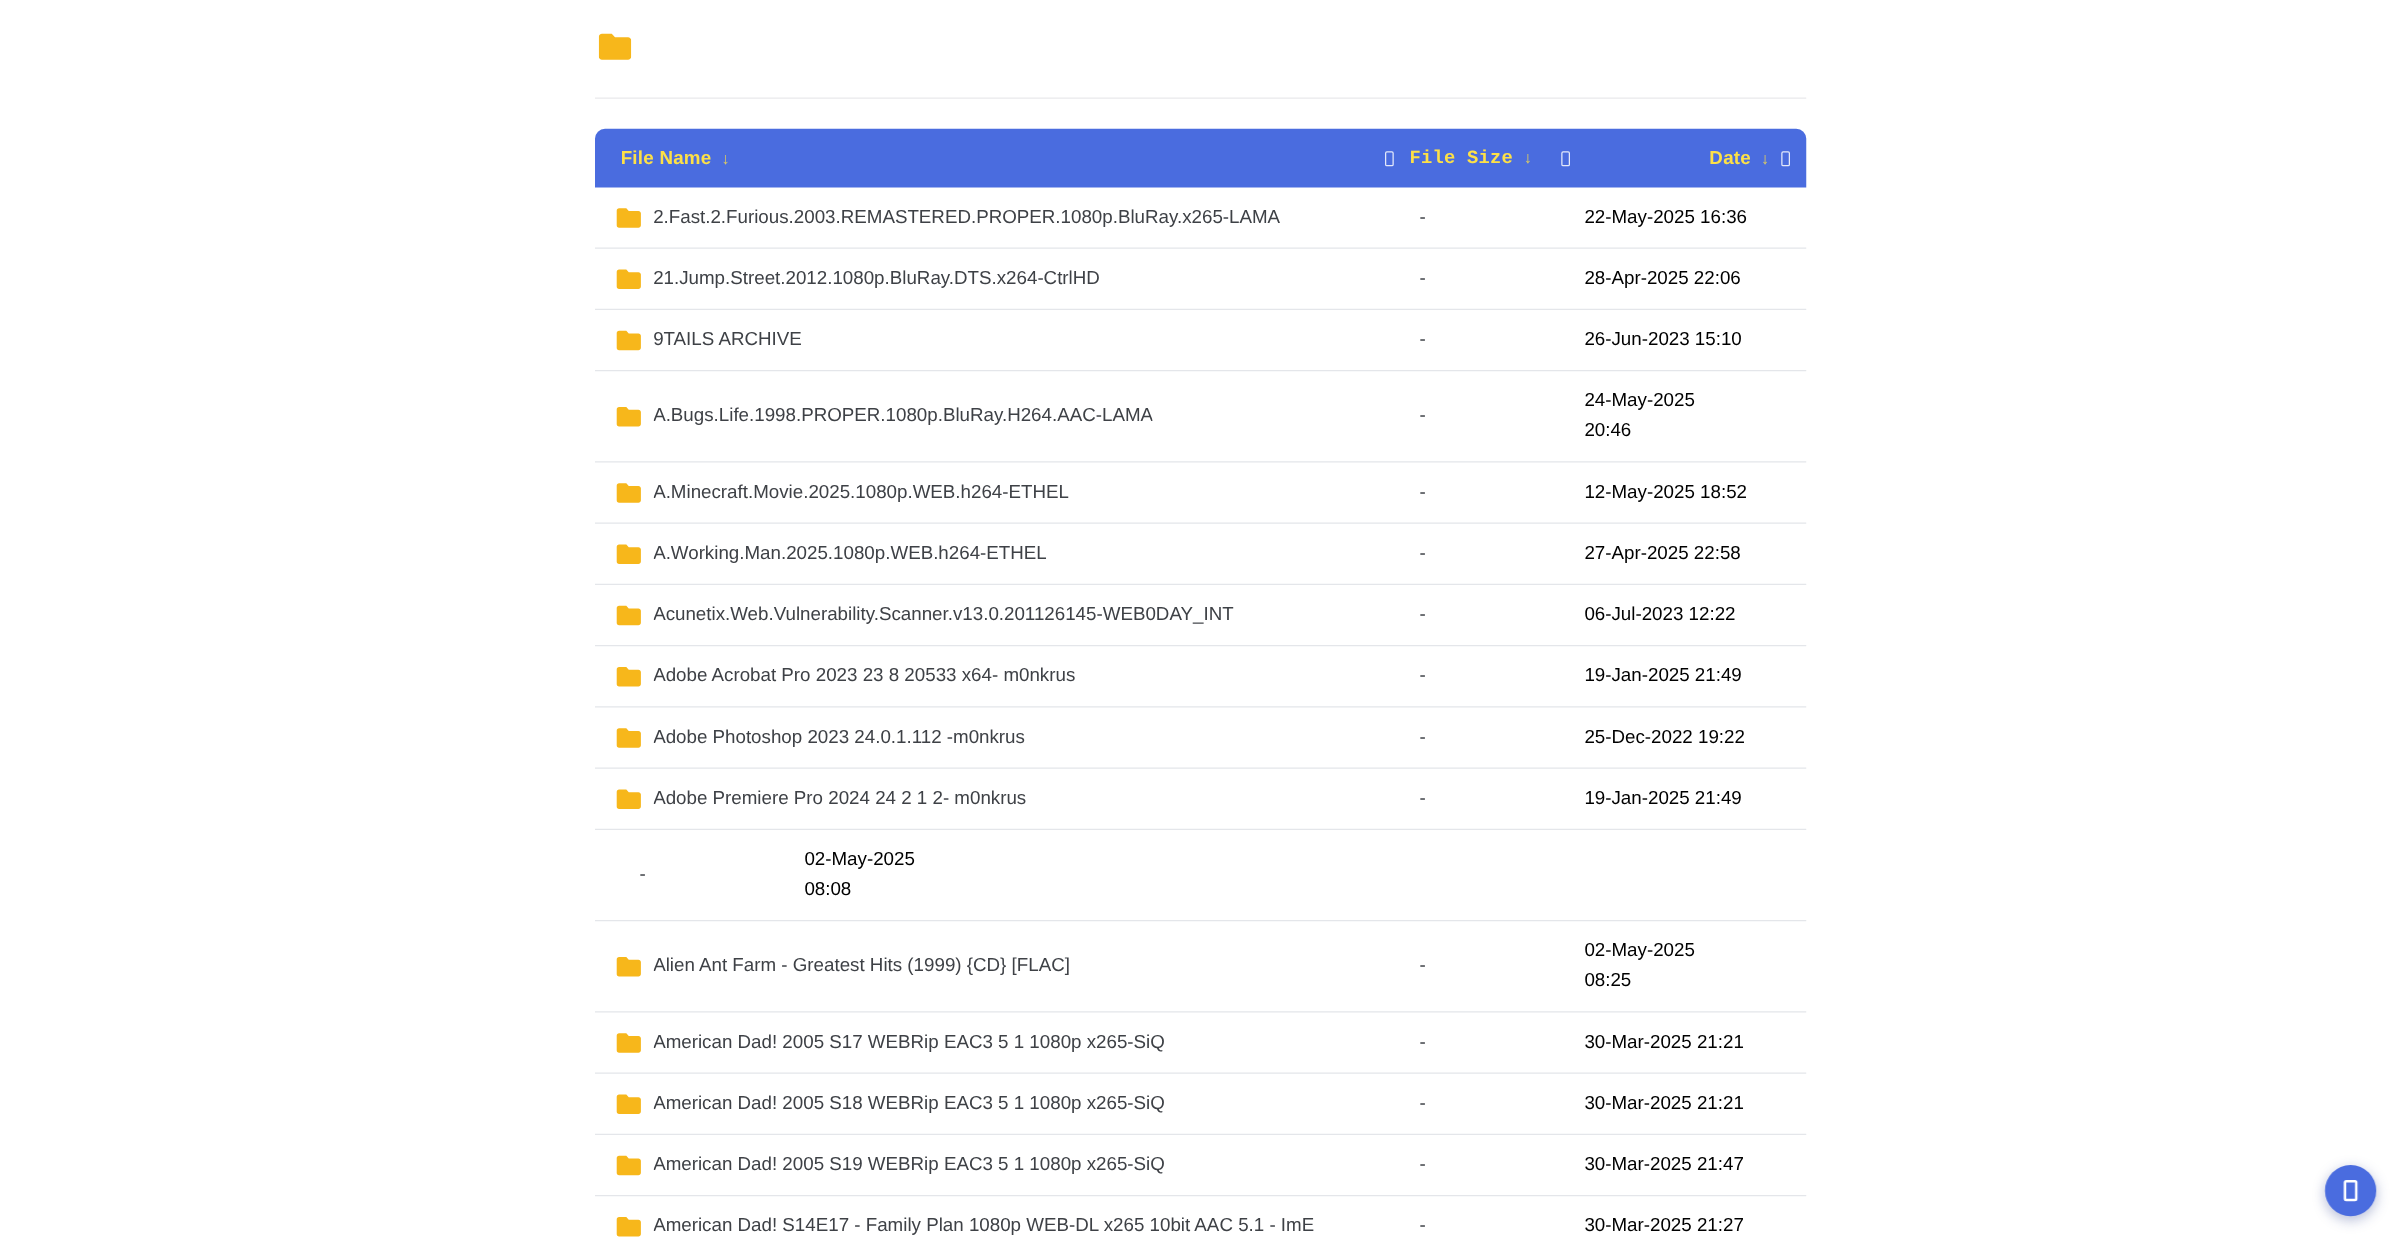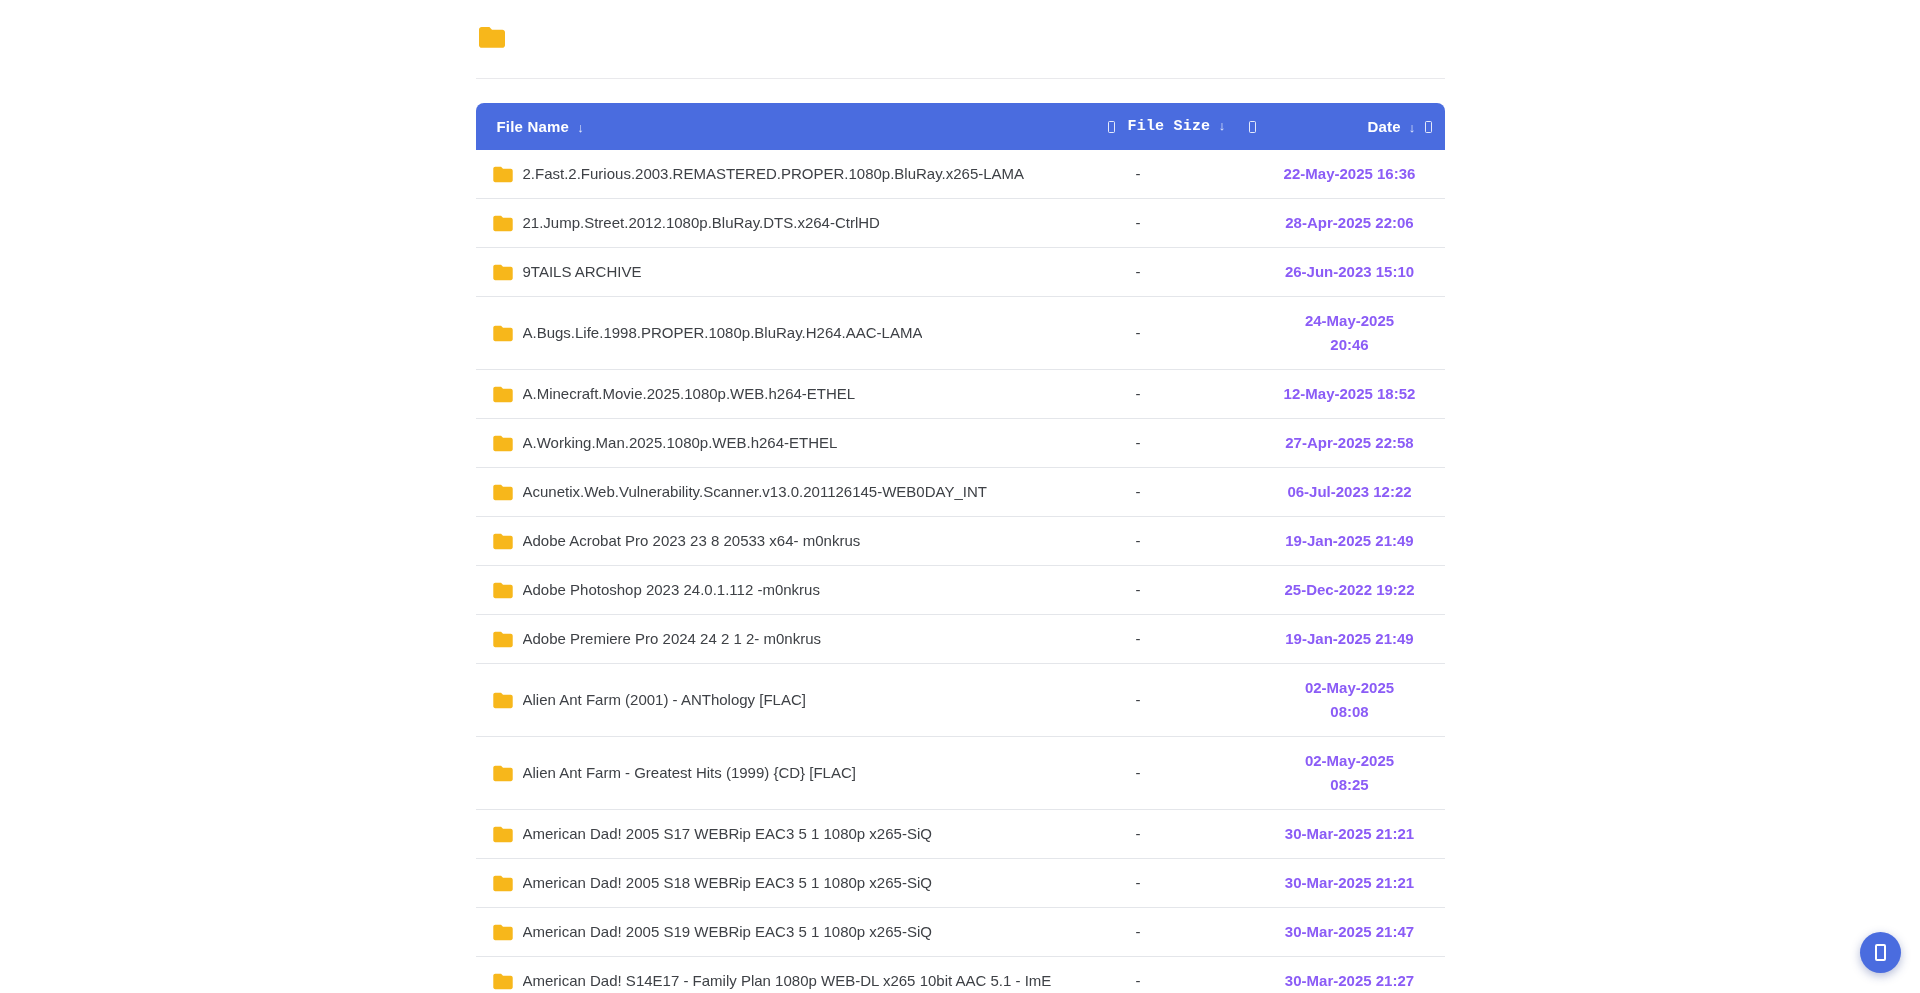--- a/index.html
+++ b/index.html
@@ -24,21 +24,21 @@
   }
   .file-table { margin-top: 24px; }
 
   
   .thead {
     display: flex;
     align-items: center;
     height: 47px;
     background: #4a6cdf;
     border-radius: 8px 8px 0 0;
-    color: #ffffff;
+    color: #fde047;
     font-size: 15px;
     font-weight: 600;
     letter-spacing: .2px;
   }
   .th { display: flex; align-items: center; height: 100%; cursor: pointer; }
   .th-name { flex: 1 1 auto; padding-left: 21px; }
   .th-size { width: 168px; flex: 0 0 168px; padding-left: 8px; font-family: Liberation Mono, monospace; }
   .th-date { width: 177px; flex: 0 0 177px; justify-content: flex-end; padding-right: 13px; text-align: center; }
   .th-label { display: inline-flex; align-items: baseline; }
   .arrow {
@@ -85,23 +85,22 @@
     white-space: nowrap;
   }
   .size-cell {
     width: 168px; flex: 0 0 168px;
     padding-left: 36px;
     color: #3e4146;
   }
   .date-cell {
     width: 177px; flex: 0 0 177px;
     padding-right: 13px;
-    text-align: center;
-    color: #8b5cf6;
-    font-weight: bold;
+    text-align: left;
+    color: #000000;
   }
 
   
   .fab {
     position: fixed;
     right: 19px;
     bottom: 20px;
     width: 41px; height: 41px;
     border: none;
     border-radius: 50%;
@@ -305,28 +304,20 @@
       </span>
       <a class="fname" href="#">Adobe Premiere Pro 2024 24 2 1 2- m0nkrus</a>
     </div>
     <div class="size-cell">-</div>
     <div class="date-cell">
       <div class="date-line1">19-Jan-2025 21:49</div>
     </div>
   </div>
 
   <div class="row">
-    <div class="name-cell">
-      <span class="folder-sm">
-        <svg width="20" height="17" viewBox="0 0 24 21">
-          <path fill="#f7b71b" d="M9.6,0.8 H2.4 C1.1,0.8 0,1.9 0,3.2 V17.6 C0,18.9 1.1,20 2.4,20 H21.6 C22.9,20 24,18.9 24,17.6 V5.8 C24,4.5 22.9,3.4 21.6,3.4 H12 L9.6,0.8 Z"></path>
-        </svg>
-      </span>
-      <a class="fname" href="#">Alien Ant Farm (2001) - ANThology [FLAC]</a>
-    </div>
     <div class="size-cell">-</div>
     <div class="date-cell">
       <div class="date-line1">02-May-2025</div>
     <div class="date-line2">08:08</div>
           </div>
   </div>
 
   <div class="row">
     <div class="name-cell">
       <span class="folder-sm">

